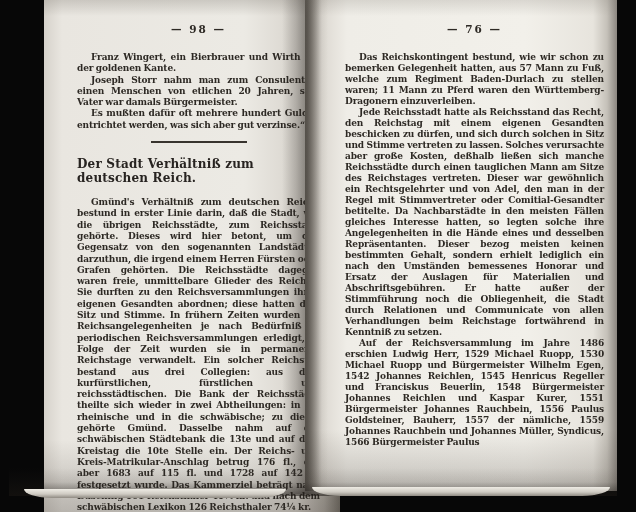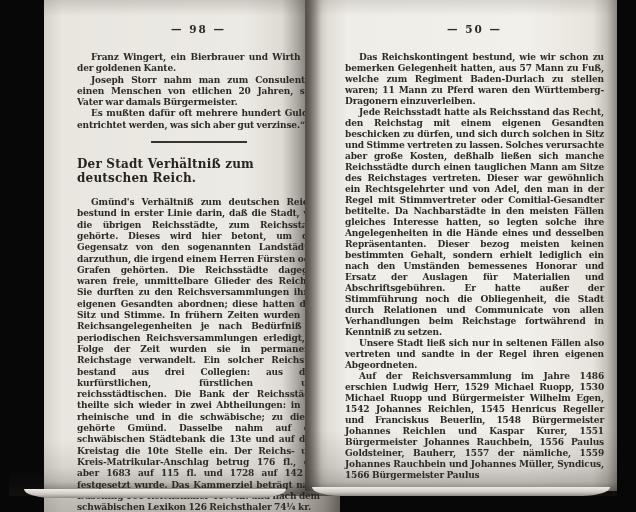--- a/index.html
+++ b/index.html
@@ -72,24 +72,23 @@
     <div class="page-number">— 98 —</div>
     <p class="para">Franz Wingert, ein Bierbrauer und Wirth bei der goldenen Kante.</p>
     <p class="para">Joseph Storr nahm man zum Consulenten, einen Menschen von etlichen 20 Jahren, sein Vater war damals Bürgermeister.</p>
     <p class="para">Es mußten dafür oft mehrere hundert Gulden entrichtet werden, was sich aber gut verzinse.“</p>
     <div class="rule"></div>
     <h2 class="heading">Der Stadt Verhältniß zum deutschen Reich.</h2>
     <p class="para">Gmünd's Verhältniß zum deutschen Reiche bestund in erster Linie darin, daß die Stadt, wie die übrigen Reichsstädte, zum Reichsstand gehörte. Dieses wird hier betont, um den Gegensatz von den sogenannten Landstädten darzuthun, die irgend einem Herren Fürsten oder Grafen gehörten. Die Reichsstädte dagegen waren freie, unmittelbare Glieder des Reiches. Sie durften zu den Reichsversammlungen ihren eigenen Gesandten abordnen; diese hatten dort Sitz und Stimme. In frühern Zeiten wurden die Reichsangelegenheiten je nach Bedürfniß in periodischen Reichsversammlungen erledigt, in Folge der Zeit wurden sie in permanente Reichstage verwandelt. Ein solcher Reichstag bestand aus drei Collegien: aus dem kurfürstlichen, fürstlichen und reichsstädtischen. Die Bank der Reichsstädte theilte sich wieder in zwei Abtheilungen: in die rheinische und in die schwäbische; zu dieser gehörte Gmünd. Dasselbe nahm auf der schwäbischen Städtebank die 13te und auf dem Kreistag die 10te Stelle ein. Der Reichs- und Kreis-Matrikular-Anschlag betrug 176 fl., der aber 1683 auf 115 fl. und 1728 auf 142 fl. festgesetzt wurde. Das Kammerziel beträgt nach Büsching 101 Reichsthaler 41¼ kr. und nach dem schwäbischen Lexikon 126 Reichsthaler 74¼ kr.</p>
   </div>
 
   <div class="page page-right">
-    <div class="page-number">— 50 —</div>
+    <div class="page-number">— 76 —</div>
     <p class="para">Das Reichskontingent bestund, wie wir schon zu bemerken Gelegenheit hatten, aus 57 Mann zu Fuß, welche zum Regiment Baden-Durlach zu stellen waren; 11 Mann zu Pferd waren den Württemberg-Dragonern einzuverleiben.</p>
     <p class="para">Jede Reichsstadt hatte als Reichsstand das Recht, den Reichstag mit einem eigenen Gesandten beschicken zu dürfen, und sich durch solchen in Sitz und Stimme vertreten zu lassen. Solches verursachte aber große Kosten, deßhalb ließen sich manche Reichsstädte durch einen tauglichen Mann am Sitze des Reichstages vertreten. Dieser war gewöhnlich ein Rechtsgelehrter und von Adel, den man in der Regel mit Stimmvertreter oder Comitial-Gesandter betitelte. Da Nachbarstädte in den meisten Fällen gleiches Interesse hatten, so legten solche ihre Angelegenheiten in die Hände eines und desselben Repräsentanten. Dieser bezog meisten keinen bestimmten Gehalt, sondern erhielt lediglich ein nach den Umständen bemessenes Honorar und Ersatz der Auslagen für Materialien und Abschriftsgebühren. Er hatte außer der Stimmführung noch die Obliegenheit, die Stadt durch Relationen und Communicate von allen Verhandlungen beim Reichstage fortwährend in Kenntniß zu setzen.</p>
-    <p class="para">Unsere Stadt ließ sich nur in seltenen Fällen also vertreten und sandte in der Regel ihren eigenen Abgeordneten.</p>
     <p class="para">Auf der Reichsversammlung im Jahre 1486 erschien Ludwig Herr, 1529 Michael Ruopp, 1530 Michael Ruopp und Bürgermeister Wilhelm Egen, 1542 Johannes Reichlen, 1545 Henricus Regeller und Franciskus Beuerlin, 1548 Bürgermeister Johannes Reichlen und Kaspar Kurer, 1551 Bürgermeister Johannes Rauchbein, 1556 Paulus Goldsteiner, Bauherr, 1557 der nämliche, 1559 Johannes Rauchbein und Johannes Müller, Syndicus, 1566 Bürgermeister Paulus</p>
   </div>
 
   <div class="gutter-shadow"></div>
   <div class="bottom-fade"></div>
   <div class="edge-sliver left"></div>
   <div class="edge-sliver right"></div>
 
 </div>
 

